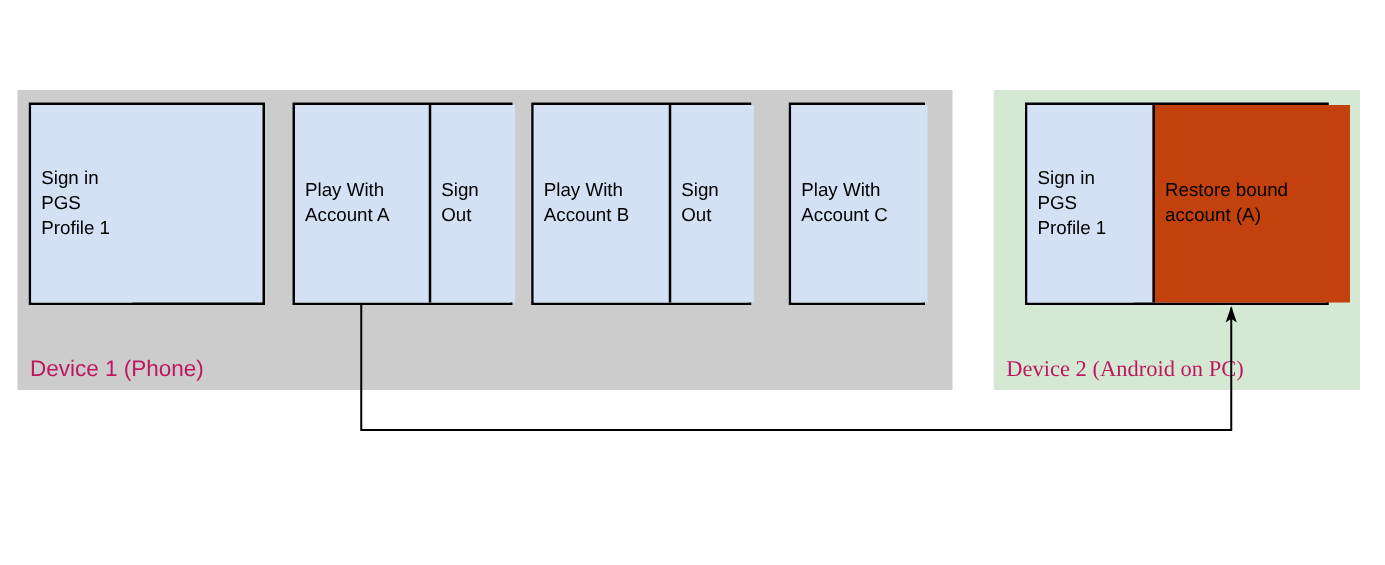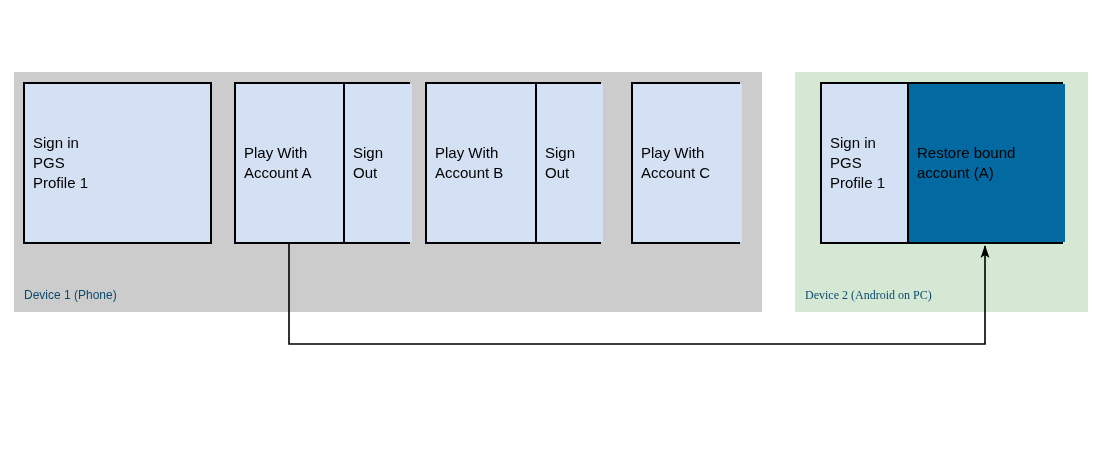--- a/index.html
+++ b/index.html
@@ -20,23 +20,23 @@
   }
 
   
   .panel {
     position: absolute;
     box-sizing: border-box;
   }
   .panel .panel-label {
     position: absolute;
     left: 10px;
-    font-size: 12px;
+    font-size: 18px;
     line-height: 18px;
-    color: #0c4a6e;
+    color: #be185d;
     white-space: nowrap;
   }
 
   
   .state-group {
     position: absolute;
     box-sizing: border-box;
     display: flex;
     border: 2px solid #000000;
     background: #d4e1f5;
@@ -120,21 +120,21 @@
 Account C</span>
     </div>
   </div>
 
   <div class="state-group" id="group-4" style="left: 820px; top: 82px; width: 243px; height: 162px; border-color: rgb(0, 0, 0); background: rgb(212, 225, 245);">
     <div class="state-cell" style="width: 85px; flex: 0 0 85px; background: rgb(212, 225, 245);">
       <span class="cell-text">Sign in
 PGS
 Profile 1</span>
     </div>
-    <div class="state-cell" style="width: 158px; flex: 0 0 158px; background: #0369a1;">
+    <div class="state-cell" style="width: 158px; flex: 0 0 158px; background: #c2410c; margin-left: 15px;">
       <span class="cell-text">Restore bound
 account (A)</span>
     </div>
   </div>
 
   <svg class="connector-svg" viewBox="0 0 1108 452">
     <defs>
       <marker id="arrowhead" markerWidth="10" markerHeight="10" refX="8" refY="3.2" orient="auto" markerUnits="strokeWidth">
         <path d="M 0.5 0.4 L 8.6 3.2 L 0.5 6 L 2.4 3.2 Z" fill="#000000"></path>
       </marker>

